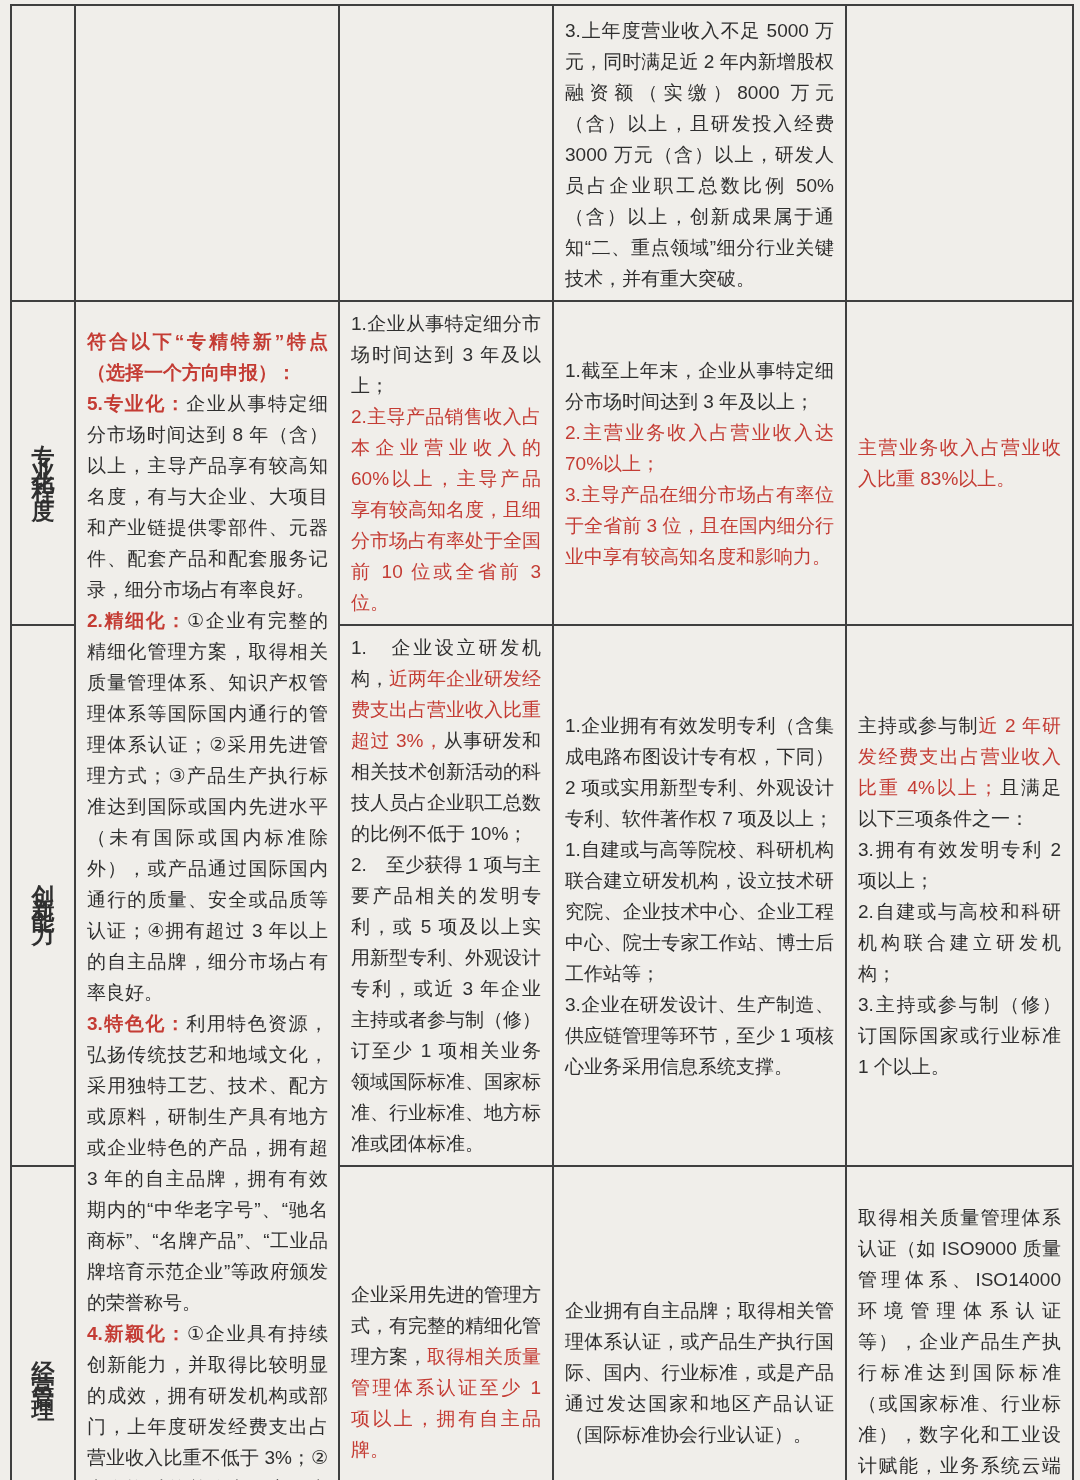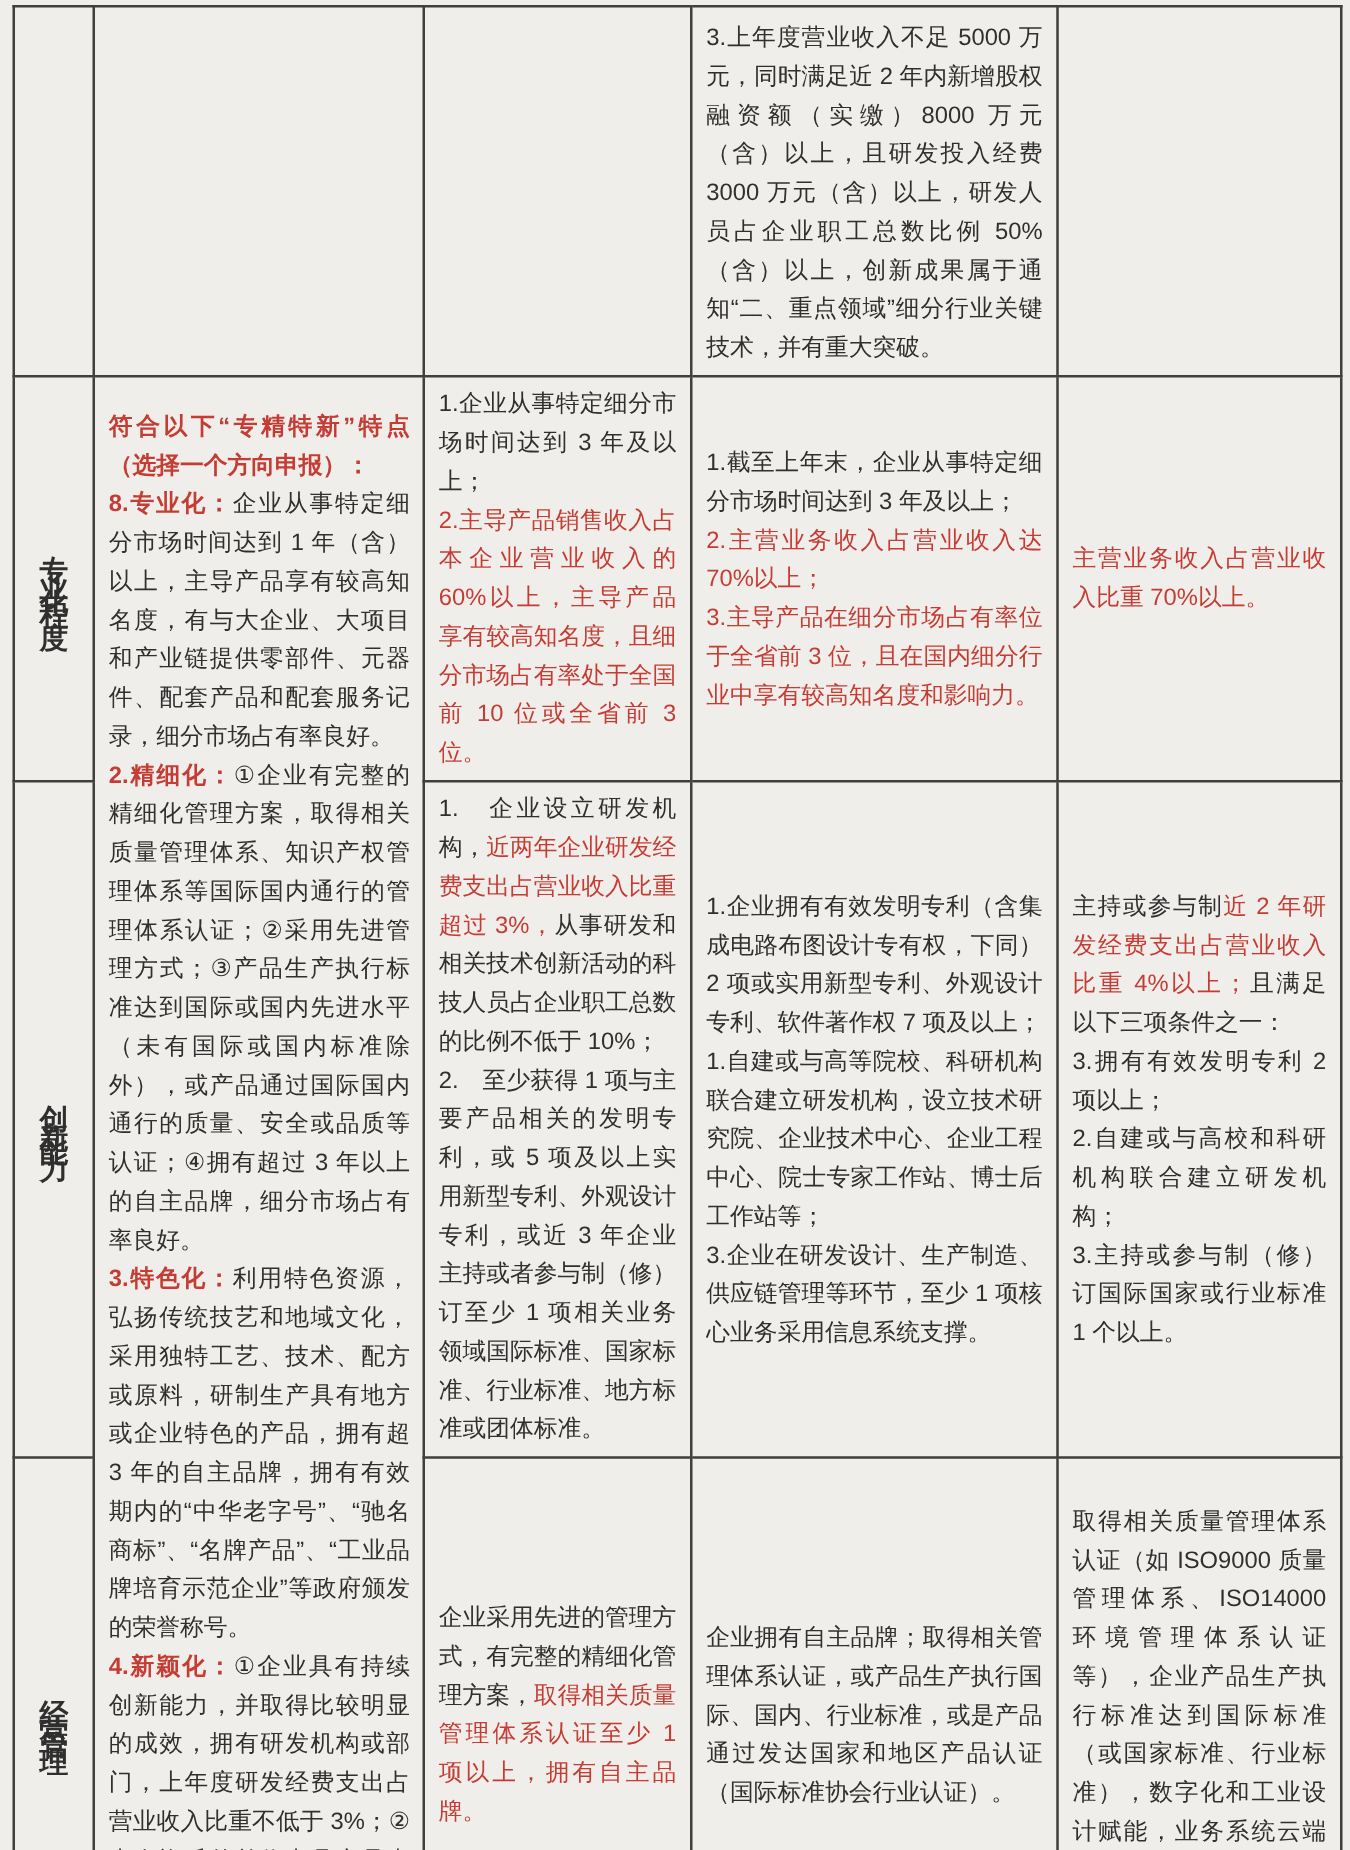--- a/index.html
+++ b/index.html
@@ -76,36 +76,36 @@
             <p><span class="seg-black">3.上年度营业收入不足 5000 万元，同时满足近 2 年内新增股权融资额（实缴）8000 万元（含）以上，且研发投入经费 3000 万元（含）以上，研发人员占企业职工总数比例 50%（含）以上，创新成果属于通知“二、重点领域”细分行业关键技术，并有重大突破。</span></p>
           </td>
       <td></td>
     </tr>
     <tr class="r1">
       <td class="hdr">
         <span class="vtext">专业化程度</span>
       </td>
       <td class="vtop span-cell" rowspan="3">
             <p><span class="seg-red seg-bold">符合以下“专精特新”特点（选择一个方向申报）：</span></p>
-            <p><span class="seg-red seg-bold">8.专业化：</span><span class="seg-black">企业从事特定细分市场时间达到 1 年（含）以上，主导产品享有较高知名度，有与大企业、大项目和产业链提供零部件、元器件、配套产品和配套服务记录，细分市场占有率良好。</span></p>
+            <p><span class="seg-red seg-bold">5.专业化：</span><span class="seg-black">企业从事特定细分市场时间达到 8 年（含）以上，主导产品享有较高知名度，有与大企业、大项目和产业链提供零部件、元器件、配套产品和配套服务记录，细分市场占有率良好。</span></p>
             <p><span class="seg-red seg-bold">2.精细化：</span><span class="seg-black">①企业有完整的精细化管理方案，取得相关质量管理体系、知识产权管理体系等国际国内通行的管理体系认证；②采用先进管理方式；③产品生产执行标准达到国际或国内先进水平（未有国际或国内标准除外），或产品通过国际国内通行的质量、安全或品质等认证；④拥有超过 3 年以上的自主品牌，细分市场占有率良好。</span></p>
             <p><span class="seg-red seg-bold">3.特色化：</span><span class="seg-black">利用特色资源，弘扬传统技艺和地域文化，采用独特工艺、技术、配方或原料，研制生产具有地方或企业特色的产品，拥有超 3 年的自主品牌，拥有有效期内的“中华老字号”、“驰名商标”、“名牌产品”、“工业品牌培育示范企业”等政府颁发的荣誉称号。</span></p>
             <p><span class="seg-red seg-bold">4.新颖化：</span><span class="seg-black">①企业具有持续创新能力，并取得比较明显的成效，拥有研发机构或部门，上年度研发经费支出占营业收入比重不低于 3%；②由有资质的单位出具产品查新报告。</span></p>
           </td>
       <td>
             <p><span class="seg-black">1.企业从事特定细分市场时间达到 3 年及以上；</span></p>
             <p><span class="seg-red">2.主导产品销售收入占本企业营业收入的 60%以上，主导产品享有较高知名度，且细分市场占有率处于全国前 10 位或全省前 3 位。</span></p>
           </td>
       <td>
             <p><span class="seg-black">1.截至上年末，企业从事特定细分市场时间达到 3 年及以上；</span></p>
             <p><span class="seg-red">2.主营业务收入占营业收入达 70%以上；</span></p>
             <p><span class="seg-red">3.主导产品在细分市场占有率位于全省前 3 位，且在国内细分行业中享有较高知名度和影响力。</span></p>
           </td>
       <td>
-            <p><span class="seg-red">主营业务收入占营业收入比重 70%以上。</span></p>
+            <p><span class="seg-red">主营业务收入占营业收入比重 83%以上。</span></p>
           </td>
     </tr>
     <tr class="r2">
       <td class="hdr">
         <span class="vtext">创新能力</span>
       </td>
       <td>
             <p><span class="seg-black">1.　企业设立研发机构，</span><span class="seg-red">近两年企业研发经费支出占营业收入比重超过 3%，</span><span class="seg-black">从事研发和相关技术创新活动的科技人员占企业职工总数的比例不低于 10%；</span></p>
             <p><span class="seg-black">2.　至少获得 1 项与主要产品相关的发明专利，或 5 项及以上实用新型专利、外观设计专利，或近 3 年企业主持或者参与制（修）订至少 1 项相关业务领域国际标准、国家标准、行业标准、地方标准或团体标准。</span></p>
           </td>

